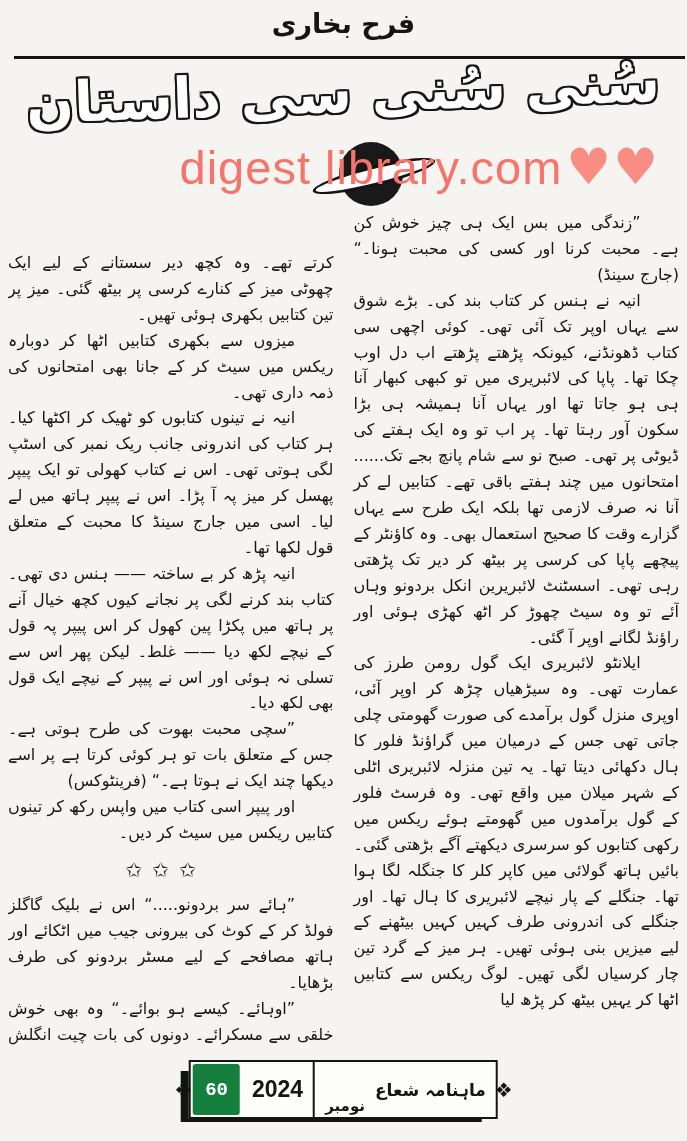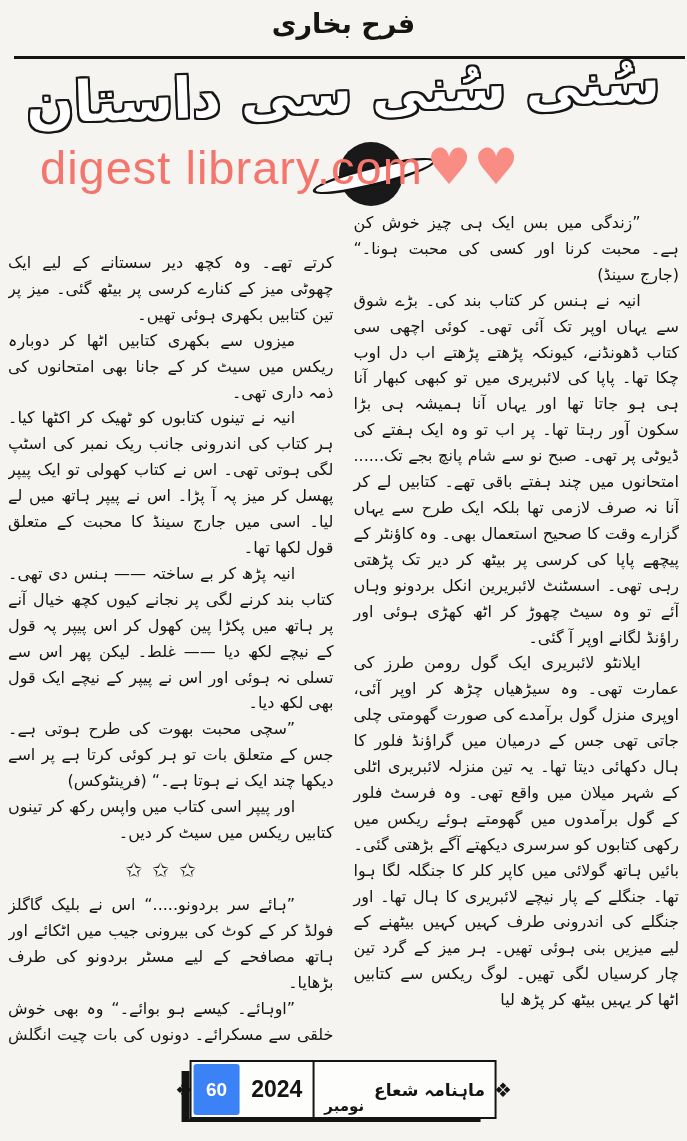--- a/index.html
+++ b/index.html
@@ -11,40 +11,40 @@
   .rule{position:absolute;top:56px;left:14px;right:2px;height:3px;background:#141414;}
 
   
   .title-wrap{position:absolute;top:60px;left:0;right:0;text-align:center;}
   .story-title{display:inline-block;direction:rtl;font-size:56px;font-weight:bold;color:#fff;transform:rotate(-2deg);
     text-shadow:-2px -2px 0 #161616,2px -2px 0 #161616,-2px 2px 0 #161616,2px 2px 0 #161616,0 -2px 0 #161616,0 2px 0 #161616,-2px 0 0 #161616,2px 0 0 #161616;}
   .planet{position:absolute;top:142px;left:339px;width:64px;height:64px;background:#191919;border-radius:50%;}
   .planet .ring{position:absolute;top:24px;left:-28px;width:120px;height:14px;background:#fdfdfd;border:3px solid #141414;border-radius:50%;transform:rotate(-14deg);}
 
   
-  .watermark{position:absolute;top:138px;left:40px;width:620px;z-index:5;display:flex;align-items:center;white-space:nowrap;}
+  .watermark{position:absolute;top:138px;left:40px;width:620px;z-index:5;display:flex;align-items:center;white-space:nowrap;justify-content:flex-end;}
   .wm-text{font-family:"Liberation Sans",sans-serif;font-size:47px;color:#f4756c;letter-spacing:1px;}
   .hearts{font-size:50px;color:#fa8d83;letter-spacing:2px;margin-left:4px;}
 
   
   .columns{position:absolute;top:210px;left:8px;right:8px;bottom:84px;display:flex;gap:20px;direction:rtl;overflow:hidden;}
   .col{flex:1;font-size:16px;line-height:1.62;text-align:justify;}
   .para{margin:0;text-indent:2.4em;}
   .para.noindent{text-indent:0;margin-top:40px;}
   .stars{margin:8px 0 6px;text-align:center;font-size:20px;letter-spacing:10px;text-indent:10px;color:#1b1b1b;}
 
   
   .footer{position:absolute;bottom:22px;left:50%;transform:translateX(-50%);display:flex;align-items:center;direction:rtl;}
   .orn{font-size:20px;color:#141414;line-height:1;margin:0 -3px;z-index:2;}
   .ribbon{display:flex;align-items:stretch;border:2px solid #141414;background:#fdfdfc;box-shadow:-12px 7px 0 -4px #141414;}
   .f-seg{display:flex;align-items:center;padding:2px 10px;font-weight:bold;}
   .f-mag{font-size:17px;}
   .f-month{font-size:15px;padding-right:0;margin-top:33px;}
   .f-year{font-family:"Liberation Sans",sans-serif;font-size:23px;border-right:2px solid #141414;direction:ltr;}
-  .f-page{background:#3b82f6;color:#fff;font-family:Liberation Sans, sans-serif;font-size:19px;margin:2px;padding:0 12px;border-radius:3px;direction:ltr;}
+  .f-page{background:#15803d;color:#fff;font-family:Liberation Mono, monospace;font-size:19px;margin:2px;padding:0 12px;border-radius:3px;direction:ltr;}
 </style>
 </head>
 <body>
 
 <div class="page">
 
   <div class="author">فرح بخاری</div>
   <div class="rule"></div>
 
   <div class="title-wrap">

